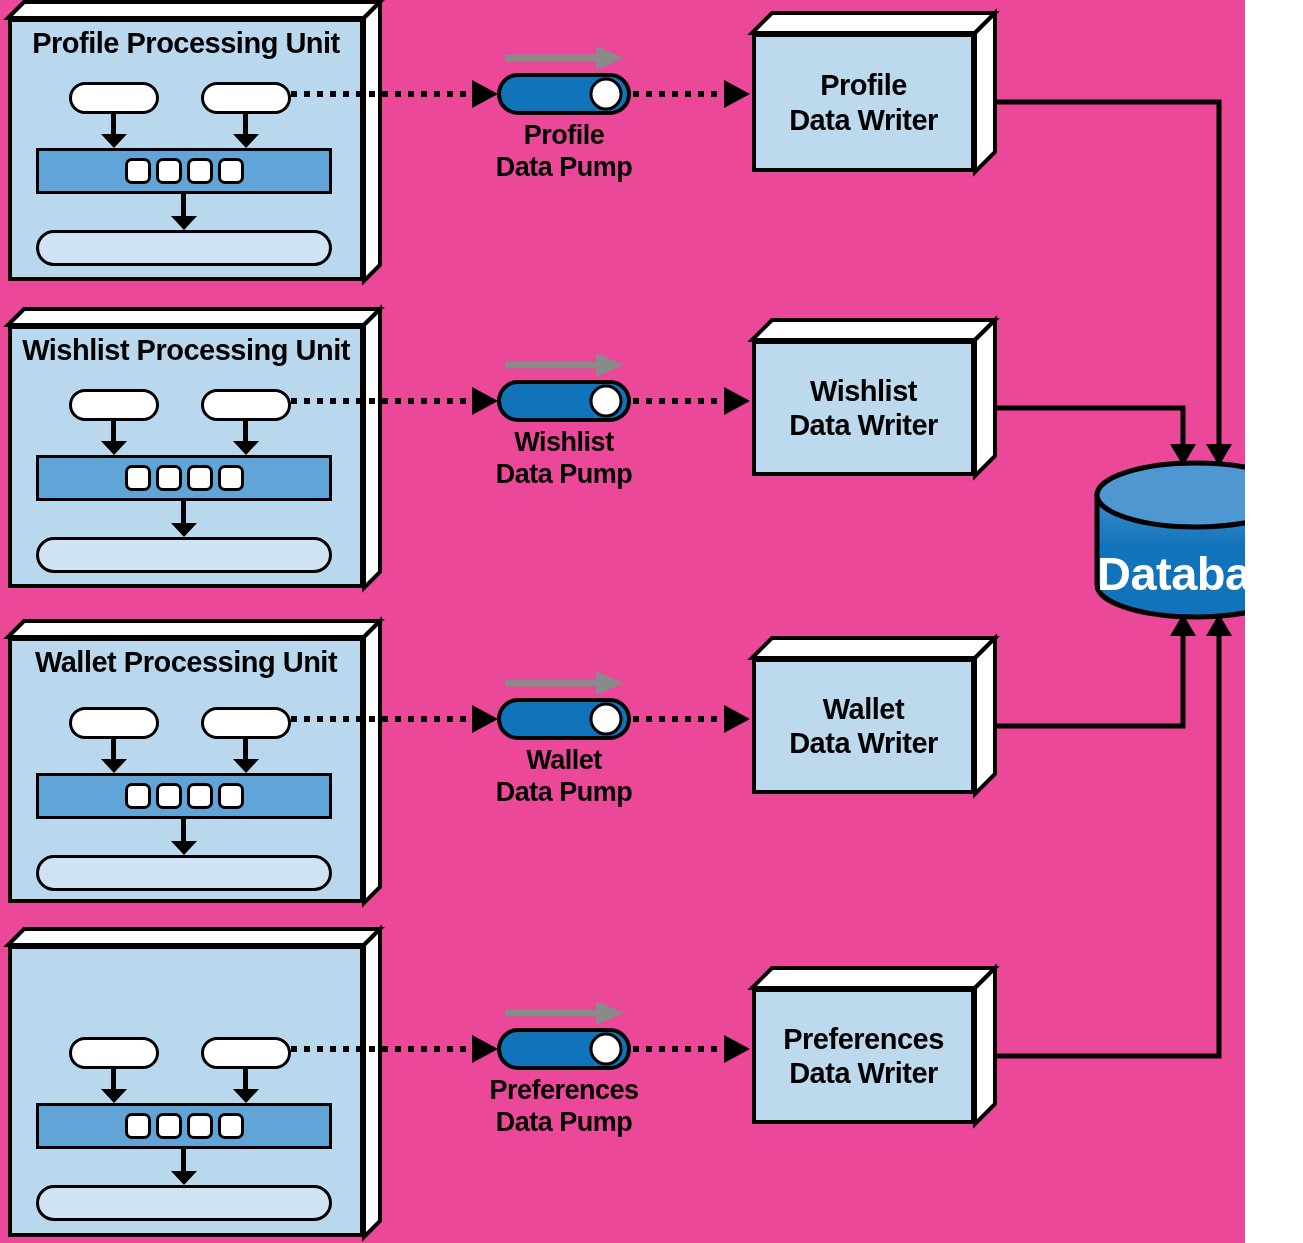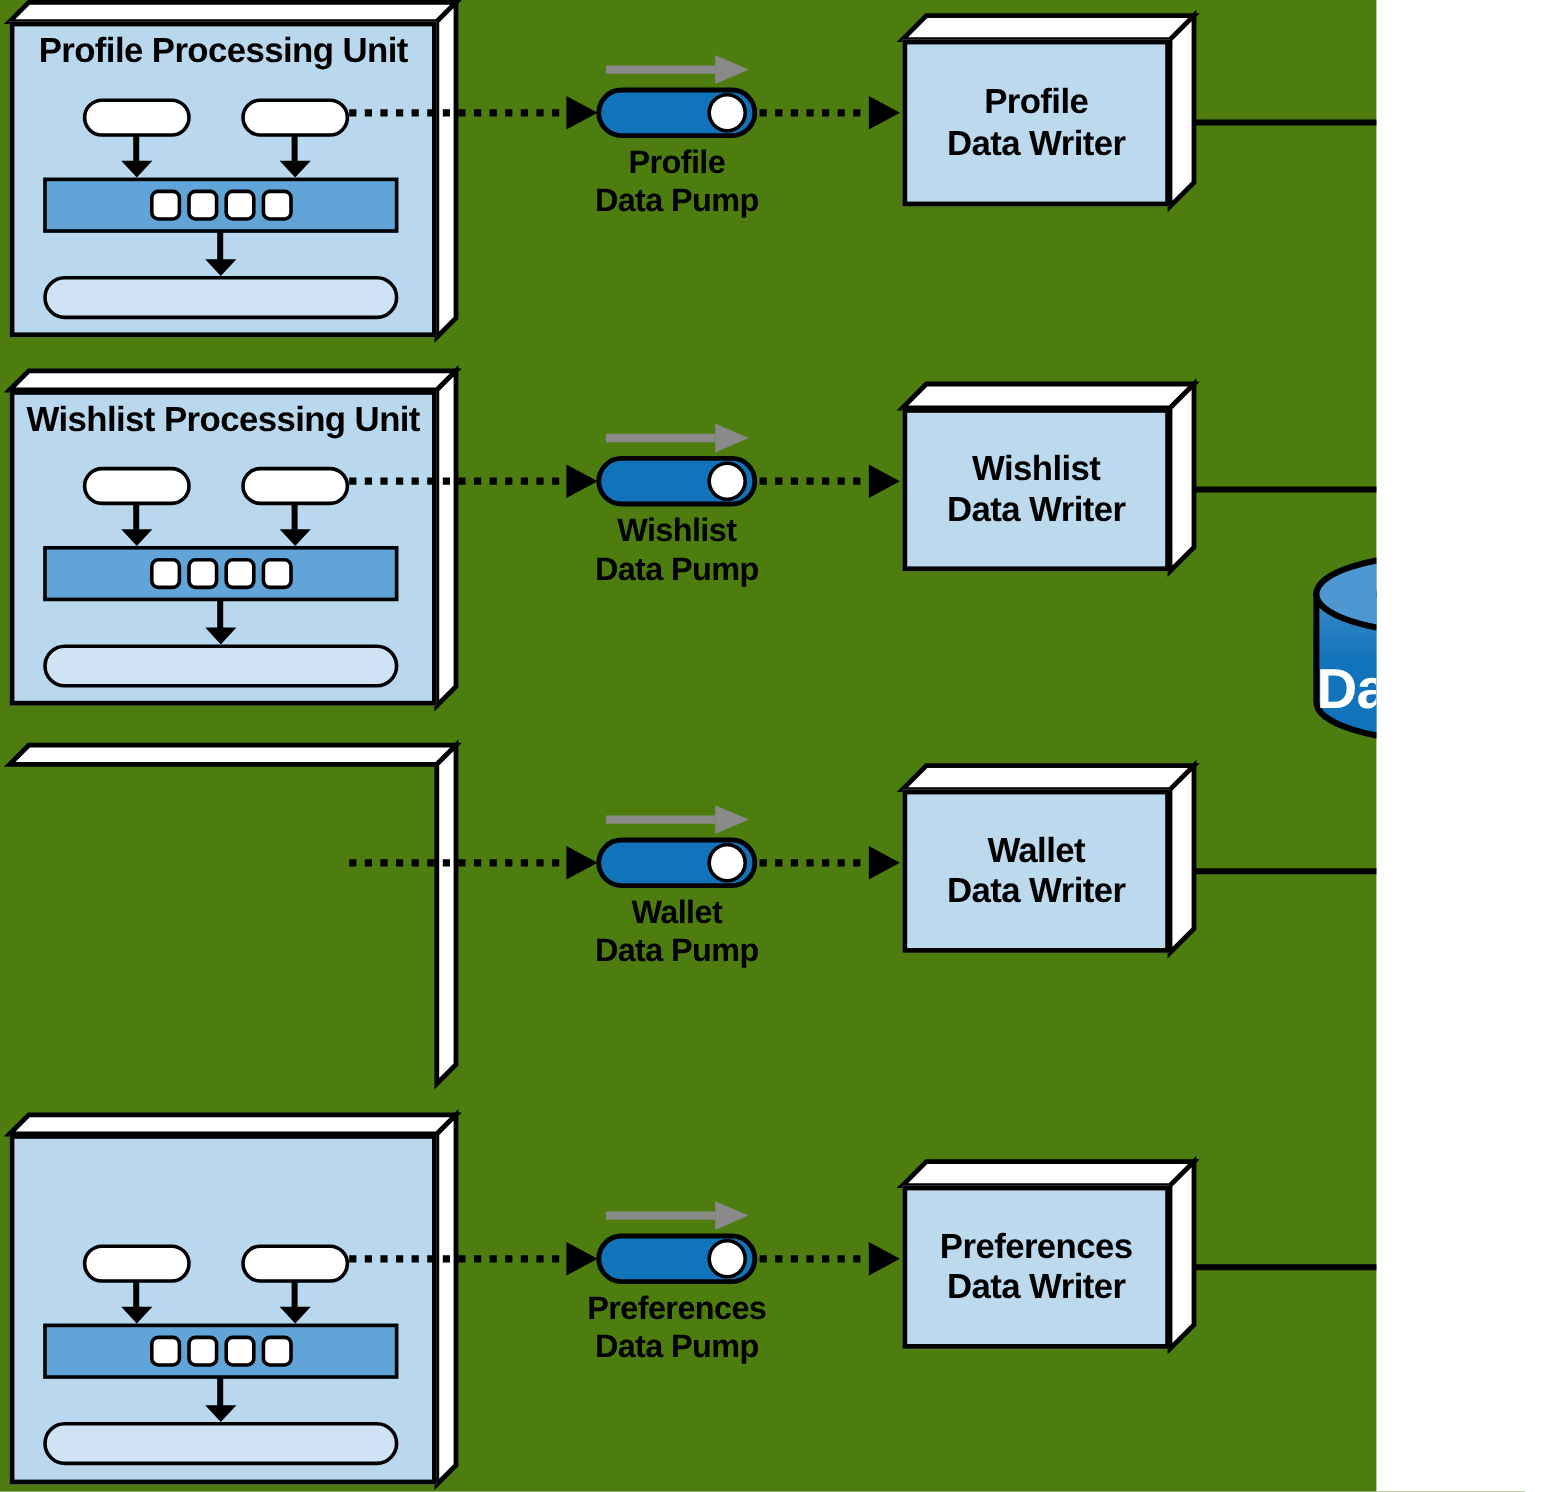--- a/index.html
+++ b/index.html
@@ -8,21 +8,21 @@
     --inner-bar:#61a4d8;
     --cache-bar:#cfe3f4;
     --pump-blue:#1173ba;
     --db-body:#1173ba;
     --db-top:#4f97d0;
     --flow-gray:#8a8a8a;
     --ink:#000000;
   }
   *{box-sizing:border-box;margin:0;padding:0}
   body{background:#fff;font-family:"Liberation Sans",sans-serif;}
-  .canvas{position:relative;width:1147px;height:1243px;background:#4d7c0f;overflow:hidden;}
+  .canvas{position:relative;width:1245px;height:1243px;background:#ec4899;overflow:hidden;}
   svg.layer{position:absolute;left:0;top:0;width:1303px;height:1243px;}
   #depth-layer{z-index:1}
   #connector-layer{z-index:3}
   .html-layer{position:absolute;left:0;top:0;width:1303px;height:1243px;z-index:2}
   .label-layer{position:absolute;left:0;top:0;width:1303px;height:1243px;z-index:4;pointer-events:none}
 
   
   .unit{position:absolute;left:8px;width:356px;background:var(--unit-face);border:4px solid var(--ink);}
   .unit .title{position:absolute;top:6px;left:0;width:100%;text-align:center;
     font-size:29px;font-weight:bold;letter-spacing:-0.5px;line-height:1.1;color:var(--ink);}
@@ -121,20 +121,35 @@
       <div class="busbar">
         <div class="slot"></div>
           <div class="slot"></div>
           <div class="slot"></div>
           <div class="slot"></div>
       </div>
       <div class="arr a3"></div>
       <div class="cache"></div>
     </div>
 
+    <div class="unit" style="top:637px;height:266px;--pt:66px">
+      <div class="title nowrap">Wallet Processing Unit</div>
+      <div class="arr a1"></div>
+      <div class="arr a2"></div>
+      <div class="pill left"></div>
+      <div class="pill right"></div>
+      <div class="busbar">
+        <div class="slot"></div>
+          <div class="slot"></div>
+          <div class="slot"></div>
+          <div class="slot"></div>
+      </div>
+      <div class="arr a3"></div>
+      <div class="cache"></div>
+    </div>
 
     <div class="unit" style="top:945px;height:292px;--pt:88px">
       <div class="arr a1"></div>
       <div class="arr a2"></div>
       <div class="pill left"></div>
       <div class="pill right"></div>
       <div class="busbar">
         <div class="slot"></div>
           <div class="slot"></div>
           <div class="slot"></div>

